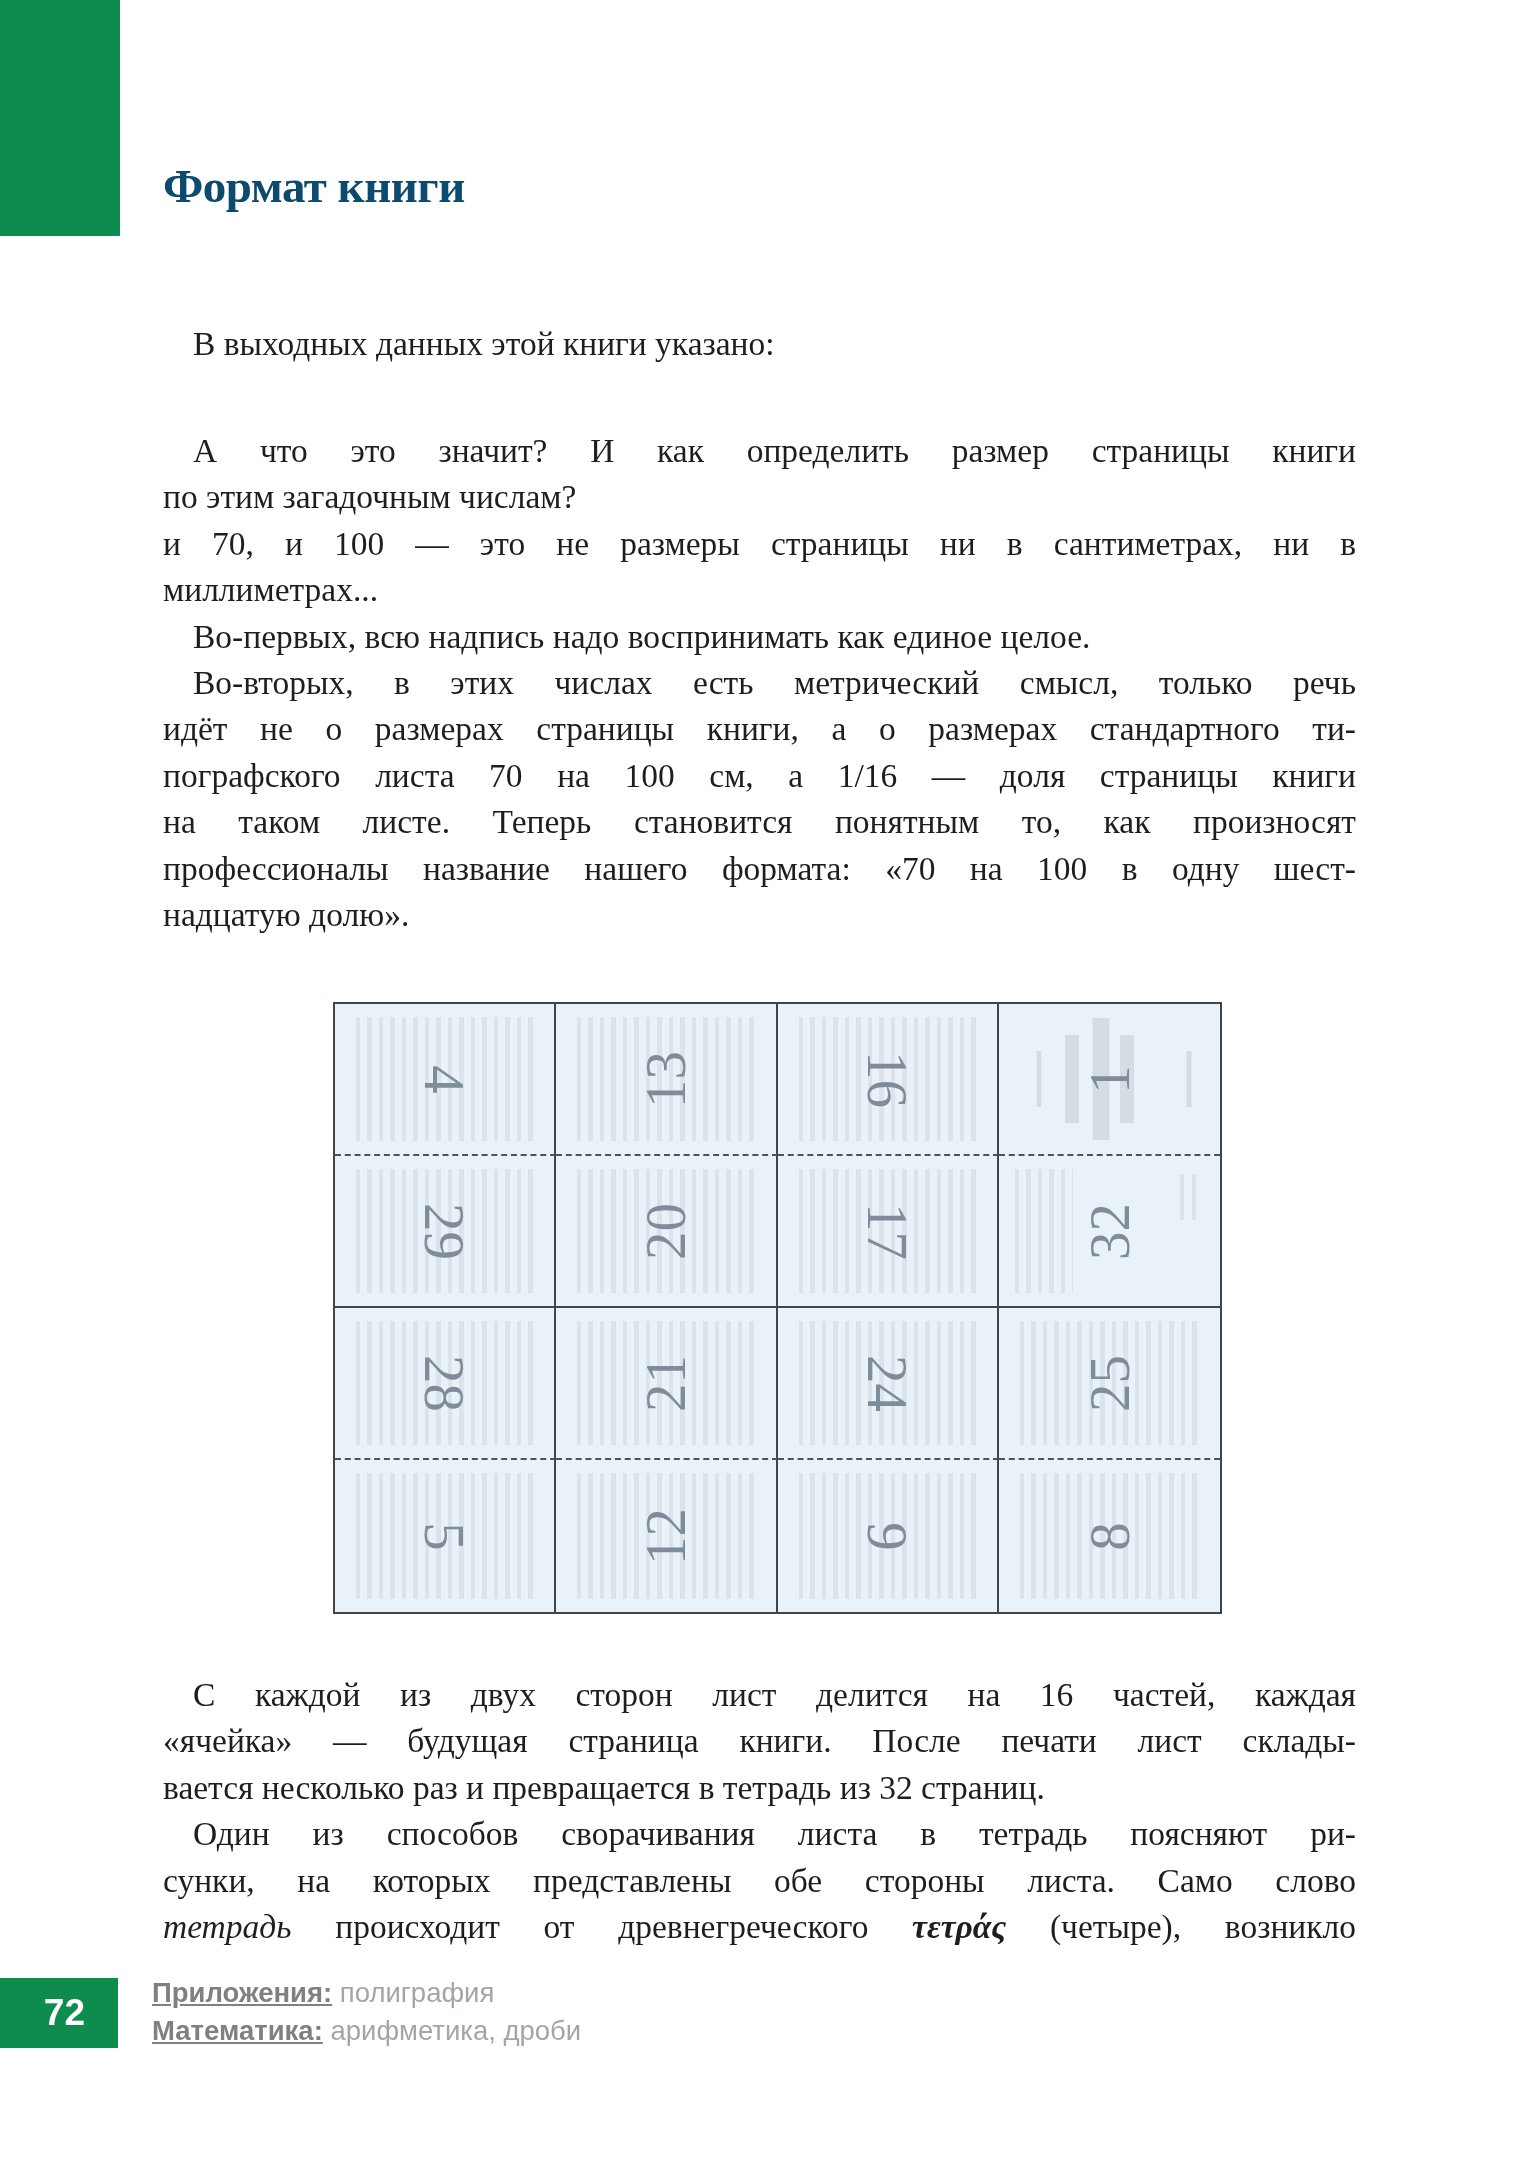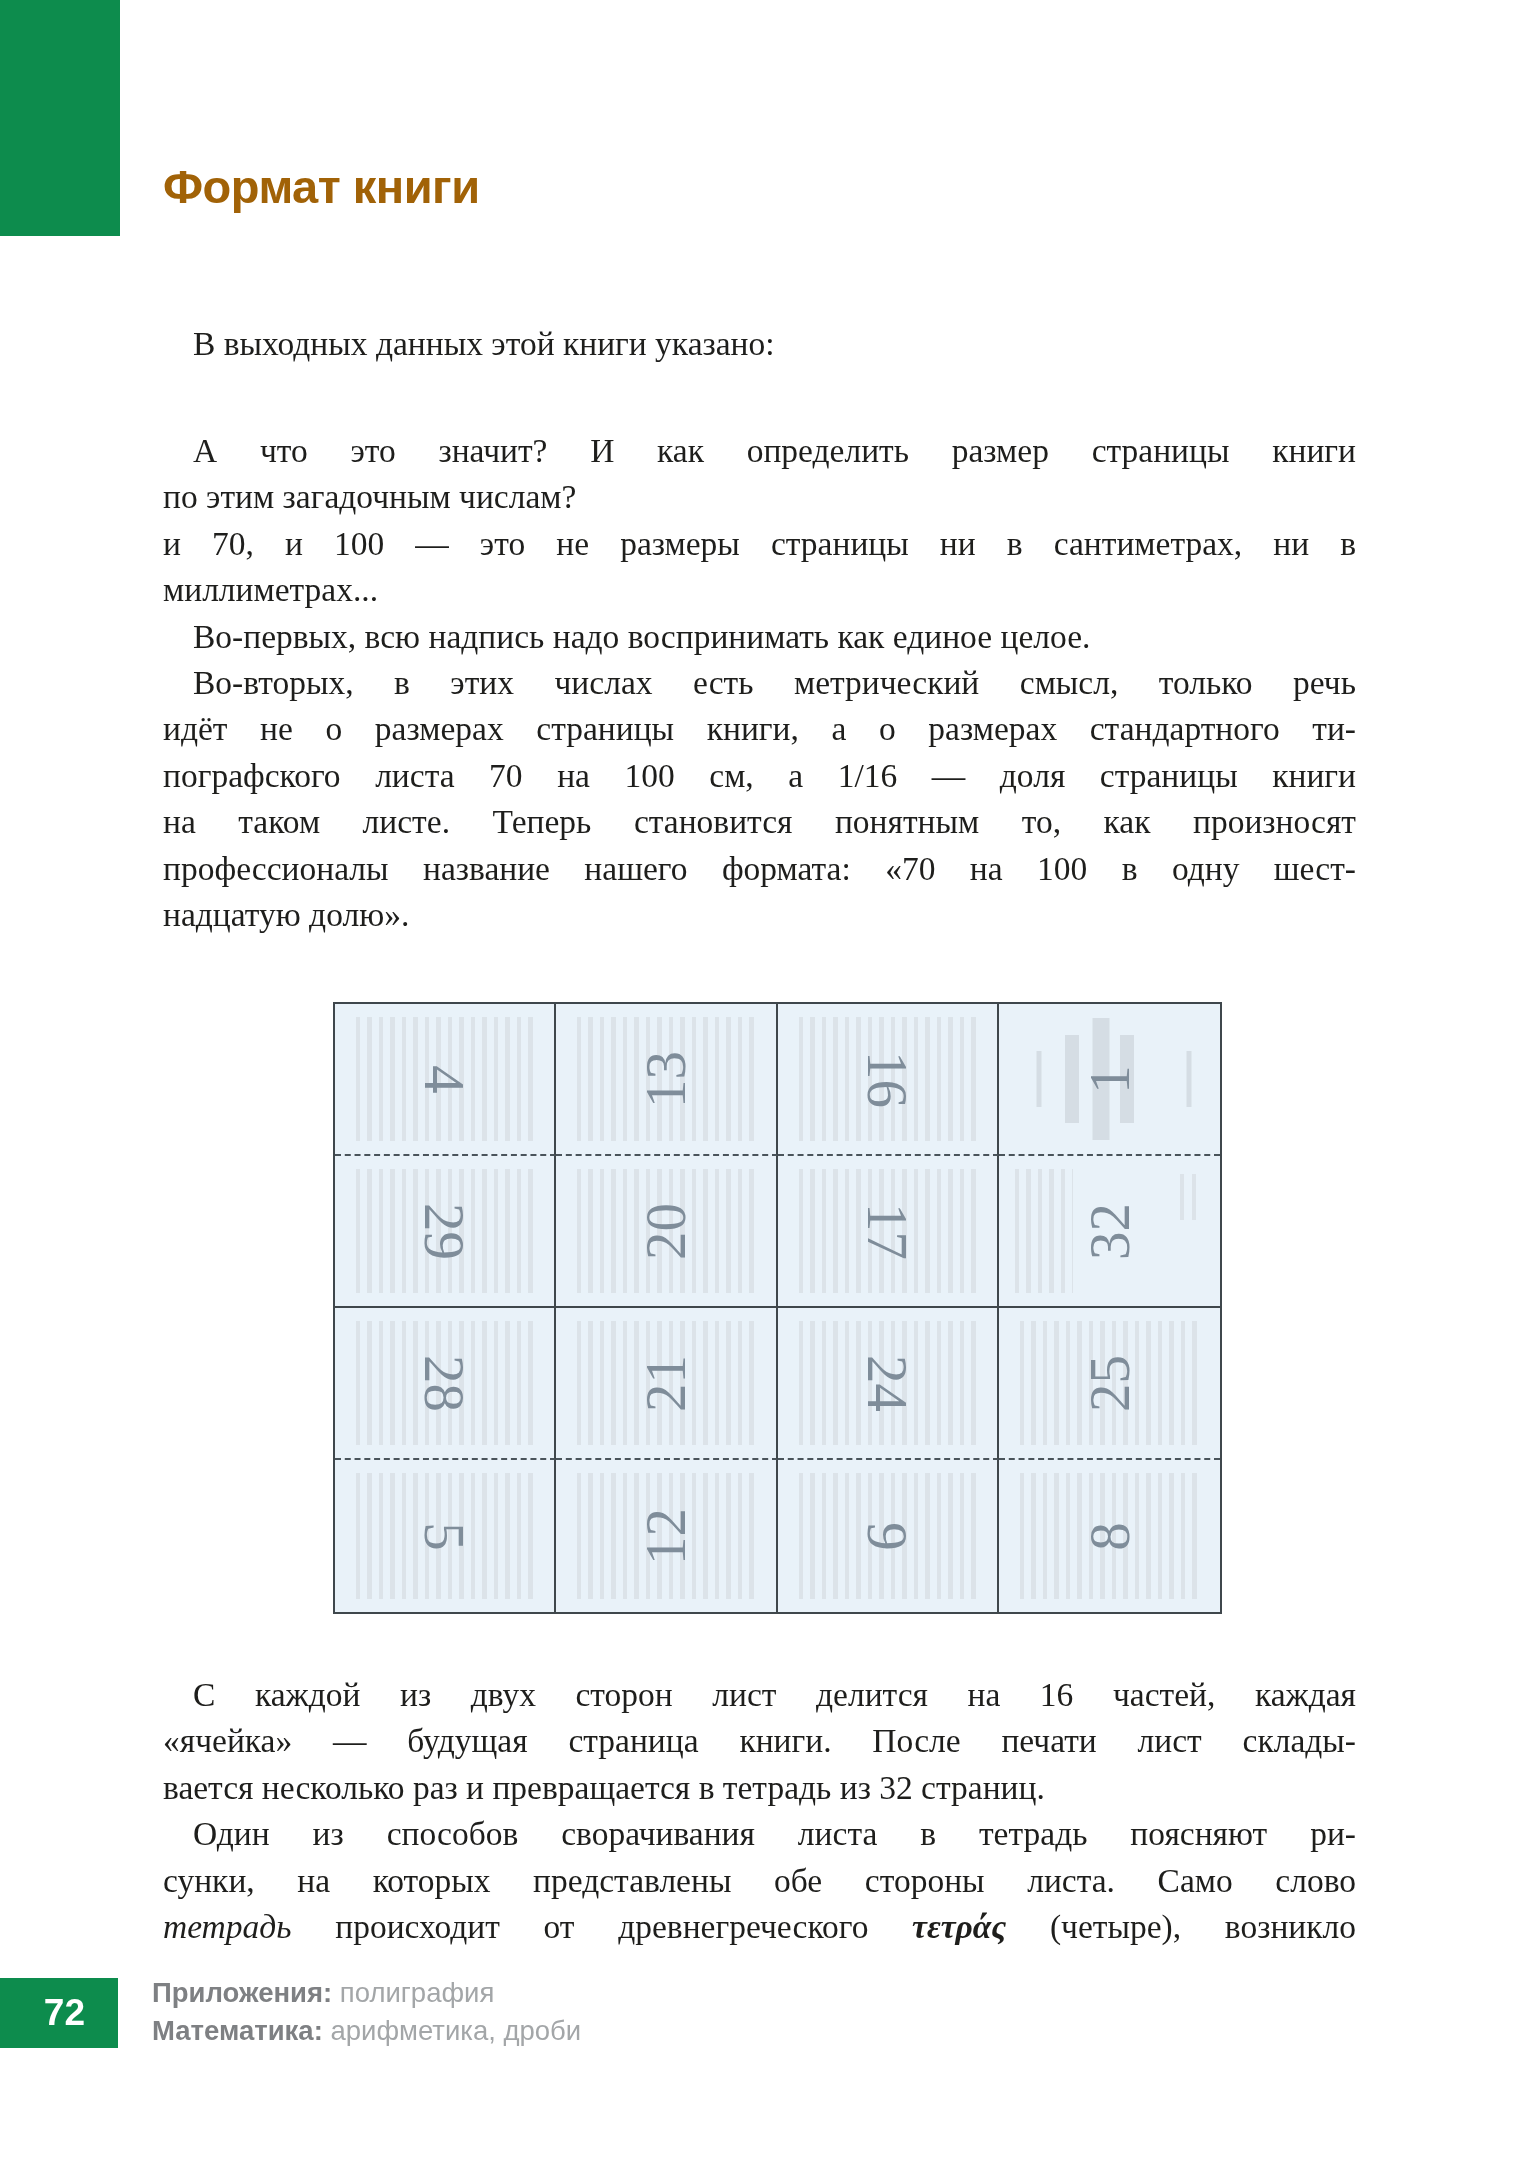--- a/index.html
+++ b/index.html
@@ -5,22 +5,22 @@
   html,body{margin:0;padding:0;}
   body{
     width:1516px;height:2160px;position:relative;background:#ffffff;
     font-family:"Liberation Serif", serif;color:#222;overflow:hidden;
   }
   
   .corner-block{position:absolute;left:0;top:0;width:120px;height:236px;background:#0d8c4d;}
   
   .page-title{
     position:absolute;left:163px;top:128px;
-    font-family:Liberation Sans, sans-serif;font-weight:700;
-    font-size:47px;color:#a16207;letter-spacing:-0.5px;white-space:nowrap;
+    font-family:Liberation Serif, serif;font-weight:700;
+    font-size:47px;color:#0c4a6e;letter-spacing:-0.5px;white-space:nowrap;
   }
   
   .textblock{position:absolute;left:163px;width:1193px;font-size:33.5px;color:#1e1e1c;}
   #intro{top:321px;}
   #para1{top:428px;}
   #para2{top:1672px;}
   .tl{height:46.4px;line-height:46.4px;text-align:justify;text-align-last:justify;white-space:normal;}
   .tl.flush{text-align-last:left;}
   .tl.ind{text-indent:30px;}
   .s-i{font-style:italic;}
@@ -58,21 +58,21 @@
   .footer-green{
     position:absolute;left:0;top:1978px;width:118px;height:70px;background:#0d8c4d;
     box-sizing:border-box;display:flex;align-items:center;justify-content:flex-end;
     padding-right:33px;color:#ffffff;font-family:"Liberation Sans", sans-serif;
     font-weight:700;font-size:37px;
   }
   .footer-tags{
     position:absolute;left:152px;top:1974px;
     font-family:"Liberation Sans", sans-serif;font-size:27.5px;line-height:38px;color:#a3a6a8;
   }
-  .footer-tags .lbl{font-weight:700;color:#7e8083;}
+  .footer-tags .lbl{font-weight:700;color:#7e8083;text-decoration:underline;}
 </style>
 </head>
 <body>
 
 <div class="corner-block"></div>
 
 <h1 class="page-title">Формат книги</h1>
 
 <div class="textblock" id="intro">
   <div class="tl ind flush">В выходных данных этой книги указано:</div>

